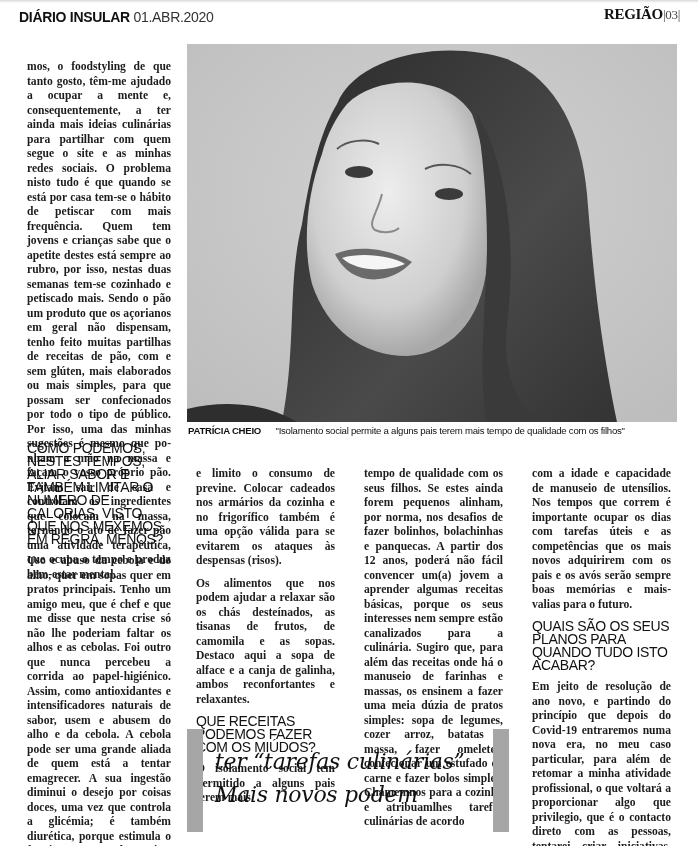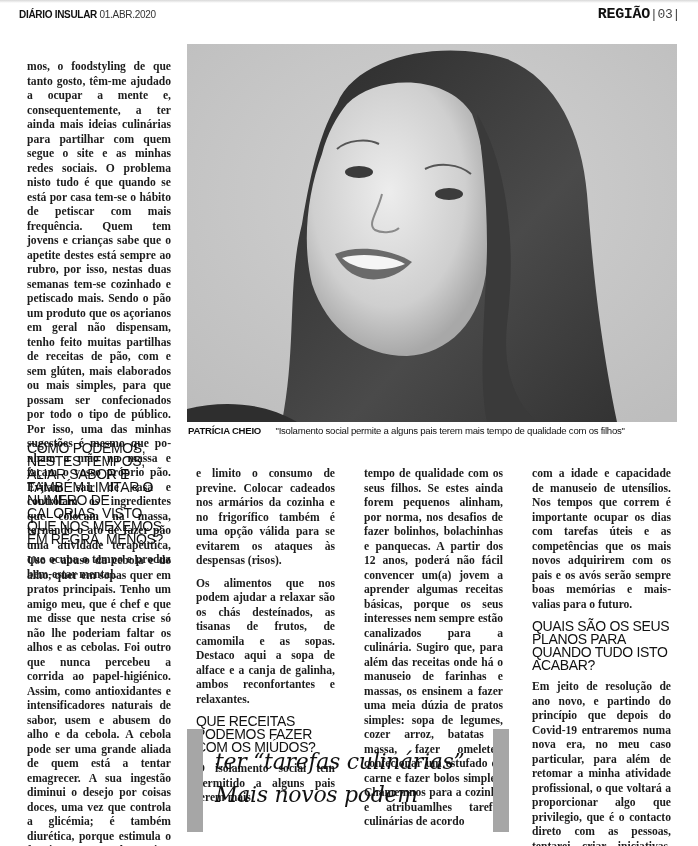--- a/index.html
+++ b/index.html
@@ -1,24 +1,24 @@
 <!DOCTYPE html>
 <html><head>
 <meta charset="utf-8">
 <style>
   * { box-sizing: border-box; margin: 0; padding: 0; }
   html, body { width: 698px; height: 846px; background: #ffffff; overflow: hidden; }
   body { position: relative; font-family: "DejaVu Serif", serif; color: #1a1a1a; }
   .topshade { position: absolute; left: 0; top: 0; width: 698px; height: 3px;
     background: linear-gradient(#d8d8d8, #ffffff); }
   .header-left { position: absolute; left: 19px; top: 9px; font-family: "Liberation Sans", sans-serif;
-    font-size: 10px; letter-spacing: -0.3px; color: #111; }
+    font-size: 14px; letter-spacing: -0.3px; color: #111; }
   .header-left .paper { font-weight: bold; }
   .header-left .date { font-weight: normal; color: #333; }
-  .header-right { position: absolute; right: 18px; top: 6px; font-family: Liberation Mono, monospace;
+  .header-right { position: absolute; right: 18px; top: 6px; font-family: Liberation Serif, serif;
     font-size: 15px; color: #111; letter-spacing: -0.3px; }
   .header-right .section { font-weight: bold; }
   .header-right .page { font-weight: normal; color: #444; font-size: 13px; }
 
   .col { position: absolute; font-family: "Liberation Serif", serif; font-size: 11.6px;
     line-height: 14.5px; text-align: justify; color: #1c1c1c; font-weight: bold; hyphens: manual; }
   .col p { margin: 8px; }
   .q { font-family: "Liberation Sans", sans-serif; font-weight: normal; font-size: 14px;
     line-height: 13px; text-transform: uppercase; letter-spacing: -0.35px; color: #111;
     text-align: left; margin-top: 10px; }

